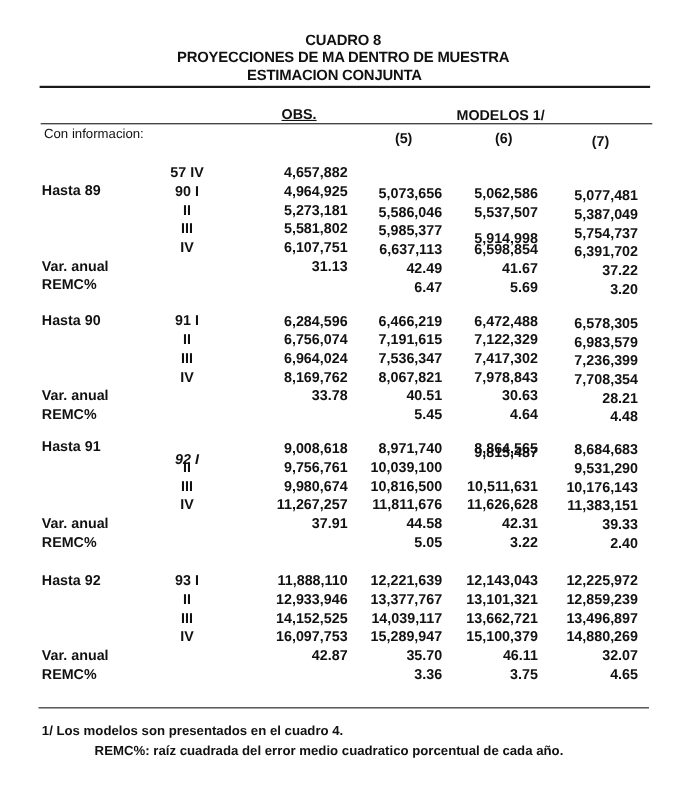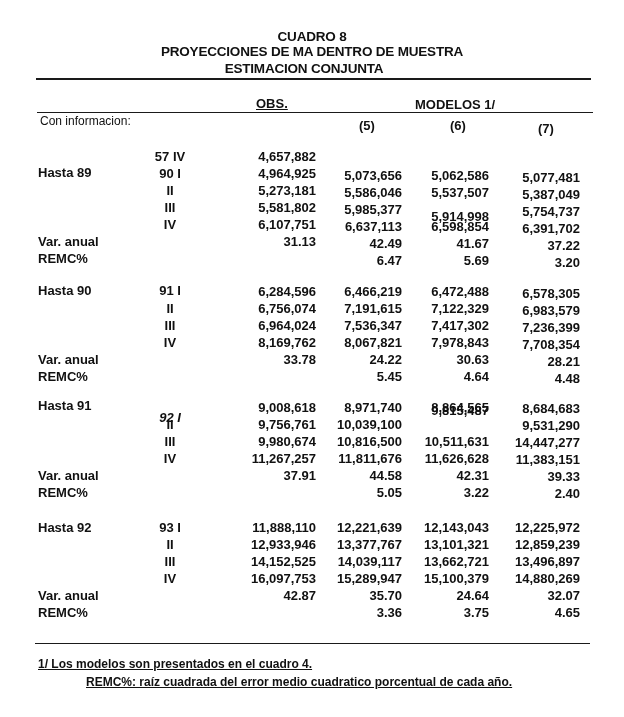--- a/index.html
+++ b/index.html
@@ -13,21 +13,21 @@
     font-size: 13.5px; line-height: 17px; letter-spacing: -0.2px;
   }
   .hline { position: absolute; height: 1.5px; background: #1a1a1a; }
   .abs { position: absolute; white-space: nowrap; font-size: 13px; line-height: 16px; }
   .label { left: 38px; }
   .period { left: 130px; width: 80px; text-align: center; }
   .obs { left: 212px; width: 104px; text-align: right; }
   .m5 { left: 320px; width: 82px; text-align: right; }
   .m6 { left: 408px; width: 81px; text-align: right; }
   .m7 { left: 492px; width: 88px; text-align: right; }
-  .foot { position: absolute; left: 38px; font-size: 12px; line-height: 16px; white-space: nowrap; font-weight: bold; text-decoration: underline; }
+  .foot { position: absolute; left: 38px; font-size: 12px; line-height: 16px; white-space: nowrap; font-weight: bold; }
 </style>
 </head>
 <body>
 
 <div class="title" style="top:28px;">CUADRO 8</div>
 <div class="title" style="top:43px;">PROYECCIONES DE MA  DENTRO DE MUESTRA</div>
 <div class="title" style="top:60px; left:-8px;">ESTIMACION CONJUNTA</div>
 
 <div class="hline" style="left:36px; top:78px; width:555px;"></div>
 
@@ -103,21 +103,21 @@
   <div class="abs m7" style="top:320px;">7,236,399</div>
 
   <div class="abs period" style="top:335px;">IV</div>
   <div class="abs obs" style="top:335px;">8,169,762</div>
   <div class="abs m5" style="top:335px;">8,067,821</div>
   <div class="abs m6" style="top:335px;">7,978,843</div>
   <div class="abs m7" style="top:337px;">7,708,354</div>
 
   <div class="abs label" style="top:352px;">Var. anual</div>
   <div class="abs obs" style="top:352px;">33.78</div>
-  <div class="abs m5" style="top:352px;">24.22</div>
+  <div class="abs m5" style="top:352px;">40.51</div>
   <div class="abs m6" style="top:352px;">30.63</div>
   <div class="abs m7" style="top:354px;">28.21</div>
 
   <div class="abs label" style="top:369px;">REMC%</div>
   <div class="abs m5" style="top:369px;">5.45</div>
   <div class="abs m6" style="top:369px;">4.64</div>
   <div class="abs m7" style="top:371px;">4.48</div>
 </div>
 
 <div>
@@ -132,21 +132,21 @@
   <div class="abs period" style="top:417px;">II</div>
   <div class="abs obs" style="top:417px;">9,756,761</div>
   <div class="abs m5" style="top:417px;">10,039,100</div>
   <div class="abs m6" style="top:403px;">9,815,487</div>
   <div class="abs m7" style="top:418px;">9,531,290</div>
 
   <div class="abs period" style="top:434px;">III</div>
   <div class="abs obs" style="top:434px;">9,980,674</div>
   <div class="abs m5" style="top:434px;">10,816,500</div>
   <div class="abs m6" style="top:434px;">10,511,631</div>
-  <div class="abs m7" style="top:435px;">14,447,277</div>
+  <div class="abs m7" style="top:435px;">10,176,143</div>
 
   <div class="abs period" style="top:451px;">IV</div>
   <div class="abs obs" style="top:451px;">11,267,257</div>
   <div class="abs m5" style="top:451px;">11,811,676</div>
   <div class="abs m6" style="top:451px;">11,626,628</div>
   <div class="abs m7" style="top:452px;">11,383,151</div>
 
   <div class="abs label" style="top:468px;">Var. anual</div>
   <div class="abs obs" style="top:468px;">37.91</div>
   <div class="abs m5" style="top:468px;">44.58</div>
@@ -182,21 +182,21 @@
 
   <div class="abs period" style="top:571px;">IV</div>
   <div class="abs obs" style="top:571px;">16,097,753</div>
   <div class="abs m5" style="top:571px;">15,289,947</div>
   <div class="abs m6" style="top:571px;">15,100,379</div>
   <div class="abs m7" style="top:571px;">14,880,269</div>
 
   <div class="abs label" style="top:588px;">Var. anual</div>
   <div class="abs obs" style="top:588px;">42.87</div>
   <div class="abs m5" style="top:588px;">35.70</div>
-  <div class="abs m6" style="top:588px;">24.64</div>
+  <div class="abs m6" style="top:588px;">46.11</div>
   <div class="abs m7" style="top:588px;">32.07</div>
 
   <div class="abs label" style="top:605px;">REMC%</div>
   <div class="abs m5" style="top:605px;">3.36</div>
   <div class="abs m6" style="top:605px;">3.75</div>
   <div class="abs m7" style="top:605px;">4.65</div>
 </div>
 
 <div class="hline" style="left:35px; top:643px; width:555px; height:1.3px;"></div>
 

